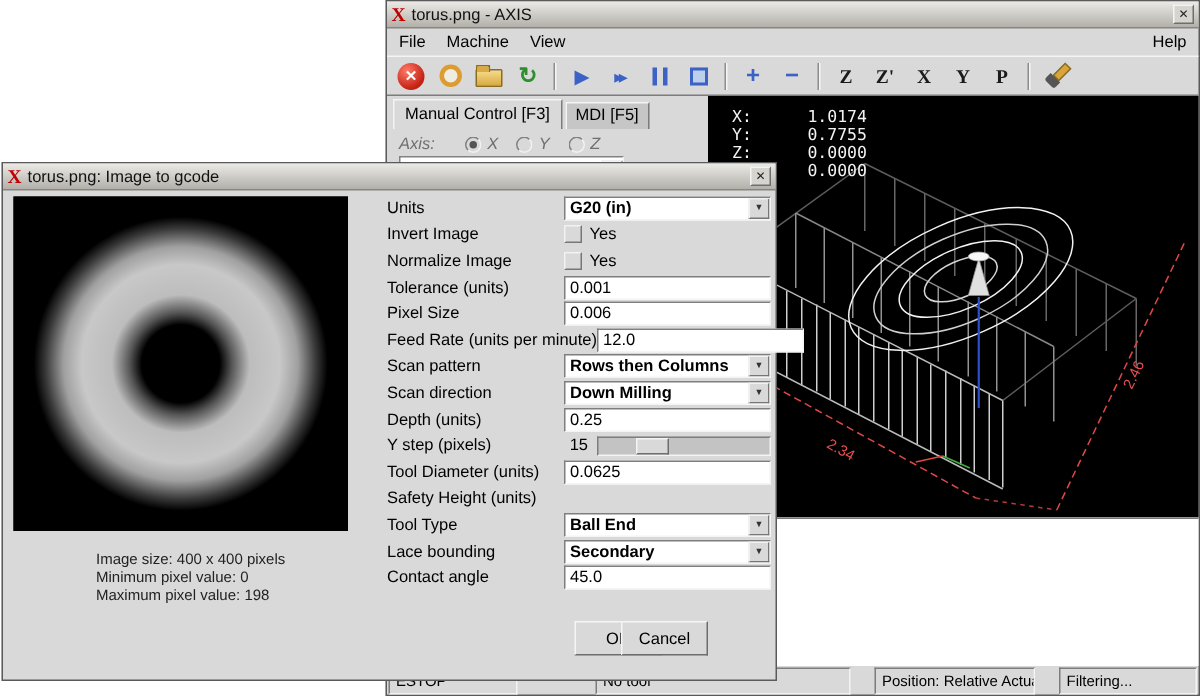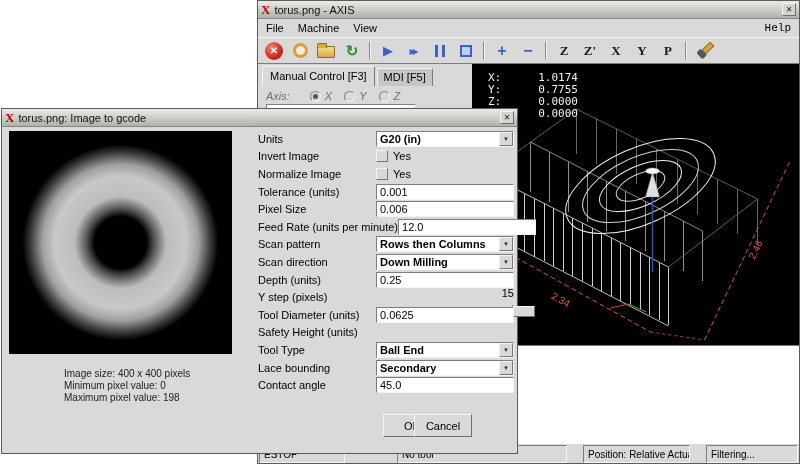--- a/index.html
+++ b/index.html
@@ -11,21 +11,21 @@
   #gcode-dialog { left:1px; top:108px; width:517px; height:346px; z-index:10; }
 
   .titlebar { height:18px; background:linear-gradient(#eceae6,#b2b0a9); display:flex; align-items:center; gap:4px; padding:0 3px; border-bottom:1px solid #87857e; }
   .xlogo { color:#c00000; font-family:"Liberation Serif",serif; font-weight:bold; font-size:13px; line-height:1; }
   .ttext { flex:1; font-size:11px; color:#111; white-space:nowrap; overflow:hidden; }
   .winbtn { width:14px; height:13px; background:#d6d4cf; border:1px solid #f4f4f4; border-right-color:#6e6e6e; border-bottom-color:#6e6e6e; font-size:8px; line-height:11px; text-align:center; color:#222; cursor:default; }
 
   
   .menubar { height:18px; display:flex; align-items:center; gap:14px; padding:0 8px; }
   .menuitem { cursor:default; }
-  .menuhelp { margin-left:auto;font-family:Liberation Mono, monospace; }
+  .menuhelp { margin-left:auto; }
 
   .toolbar { height:27px; border-top:1px solid #f4f4f4; border-bottom:1px solid #7c7c7c; display:flex; align-items:center; padding:0 4px; gap:2px; }
   .tbtn { width:24px; height:22px; display:flex; align-items:center; justify-content:center; }
   .tsep { width:2px; height:18px; border-left:1px solid #8c8c8c; border-right:1px solid #f5f5f5; margin:0 3px; }
   .icon-estop { width:18px; height:18px; border-radius:50%; background:radial-gradient(circle at 35% 30%, #ff7a68, #c22012 70%); color:#fff; font-size:10px; font-weight:bold; display:flex; align-items:center; justify-content:center; }
   .icon-power { width:15px; height:15px; border-radius:50%; border:3px solid #dd9c32; background:#efece2; }
   .icon-folder { width:18px; height:12px; background:linear-gradient(#f6dc8a,#d8a944); border:1px solid #8a6d20; border-radius:1px; position:relative; margin-top:3px; }
   .icon-folder::before { content:""; position:absolute; top:-4px; left:-1px; width:8px; height:4px; background:#d8a944; border:1px solid #8a6d20; border-bottom:none; border-radius:2px 2px 0 0; }
   .icon-reload { color:#2f8f2f; font-size:15px; font-weight:bold; line-height:1; }
   .icon-run { color:#3b62c4; font-size:13px; line-height:1; }
@@ -72,21 +72,21 @@
   .rows { position:absolute; left:0; top:21px; right:3px; }
   .frow { display:flex; align-items:center; height:17.6px; padding-left:256px; }
   .flabel { flex:1; white-space:nowrap; }
   .fctl { width:138px; flex:0 0 138px; }
   .entry { height:16px; background:#fff; border:1px solid #7e7e7e; border-bottom-color:#f4f4f4; border-right-color:#f4f4f4; padding:0 3px; font-family:"Liberation Sans",sans-serif; font-size:11px; color:#000; }
   .combo { height:16px; background:#fff; border:1px solid #7e7e7e; border-bottom-color:#f4f4f4; border-right-color:#f4f4f4; display:flex; align-items:center; padding-left:3px; overflow:hidden;font-weight:bold; }
   .combo-val { flex:1; white-space:nowrap; overflow:hidden; }
   .combo-btn { width:14px; height:14px; background:#d9d9d9; border:1px solid #f2f2f2; border-right-color:#777; border-bottom-color:#777; font-size:6px; color:#333; display:flex; align-items:center; justify-content:center; flex:0 0 14px; }
   .chkwrap { display:flex; align-items:center; gap:5px; }
   .chk { width:12px; height:12px; background:#d9d9d9; border:1px solid #f2f2f2; border-right-color:#777; border-bottom-color:#777; }
-  .sliderwrap { display:flex; align-items:flex-end; gap:6px;flex-direction:column; }
+  .sliderwrap { display:flex; align-items:flex-start; gap:6px; }
   .sliderval { width:16px; text-align:right; }
   .trough { flex:1; height:13px; background:#c3c3c3; border:1px solid #7e7e7e; border-bottom-color:#f4f4f4; border-right-color:#f4f4f4; position:relative; }
   .handle { position:absolute; left:22%; top:0; width:22px; height:11px; background:#d9d9d9; border:1px solid #f4f4f4; border-right-color:#6e6e6e; border-bottom-color:#6e6e6e; }
   .btn { position:absolute; width:58px; height:23px; background:#d9d9d9; border:1px solid #f5f5f5; border-right-color:#6e6e6e; border-bottom-color:#6e6e6e; font-family:"Liberation Sans",sans-serif; font-size:11px; color:#000; }
   .okbtn { left:361px; top:305px;margin-left:20px; }
   .cancelbtn { left:412px; top:305px; }
 </style>
 </head>
 <body>
 

